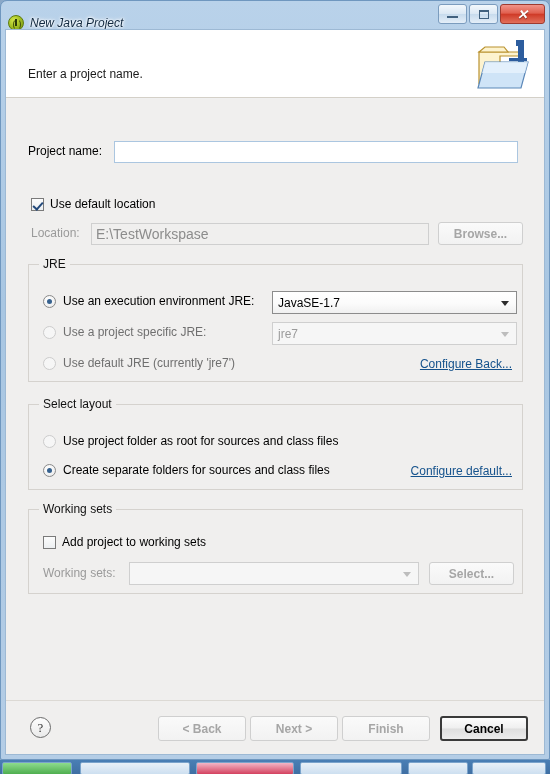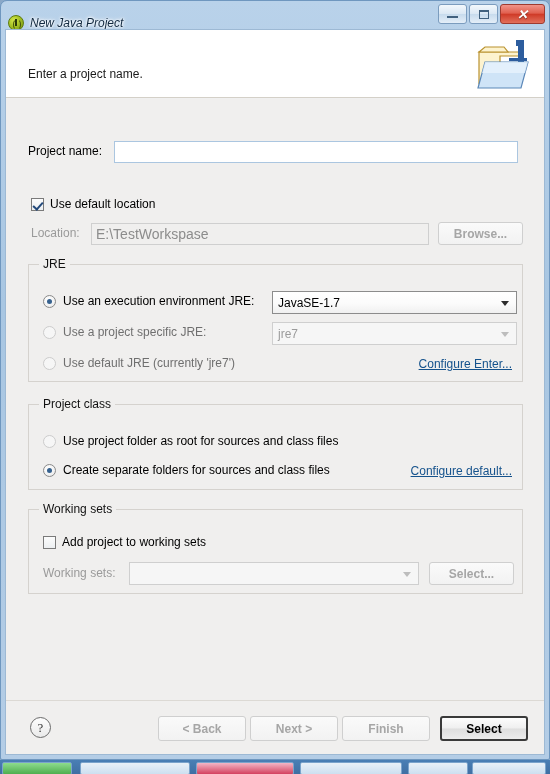--- a/index.html
+++ b/index.html
@@ -374,25 +374,25 @@
         </div>
         <div class="combo disabled" style="position:absolute; left:243px; top:57px; width:245px;">
           <span>jre7</span>
           <span class="arrow"></span>
         </div>
 
         <div class="row" style="left:14px; top:91px;">
           <div class="rb disabled"></div>
           <div class="lbl" style="margin-left:7px; color:#6f6f6f;">Use default JRE (currently 'jre7')</div>
         </div>
-        <div class="link" style="position:absolute; right:10px; top:92px;">Configure Enter...</div>
+        <div class="link" style="position:absolute; right:10px; top:92px;">Configure Back...</div>
       </div>
 
       <div class="group" style="left:22px; top:305px; width:495px; height:86px;">
-        <div class="gtitle">Project class</div>
+        <div class="gtitle">Select layout</div>
 
         <div class="row" style="left:14px; top:58px;">
           <div class="rb checked"></div>
           <div class="lbl" style="margin-left:7px;">Create separate folders for sources and class files</div>
         </div>
 
         <div class="row" style="left:14px; top:29px;">
           <div class="rb disabled"></div>
           <div class="lbl" style="margin-left:7px;">Use project folder as root for sources and class files</div>
         </div>
@@ -417,21 +417,21 @@
         <div class="btn disabled" style="position:absolute; left:400px; top:52px; width:85px;">Select...</div>
       </div>
 
     </div>
 
     <div class="btnbar">
       <div class="help">?</div>
       <div class="btn disabled" style="position:absolute; left:152px; top:15px; width:88px; height:25px;">&lt; Back</div>
       <div class="btn disabled" style="position:absolute; left:244px; top:15px; width:88px; height:25px;">Next &gt;</div>
       <div class="btn disabled" style="position:absolute; left:336px; top:15px; width:88px; height:25px;">Finish</div>
-      <div class="btn default" style="position:absolute; left:434px; top:15px; width:88px; height:25px;">Select</div>
+      <div class="btn default" style="position:absolute; left:434px; top:15px; width:88px; height:25px;">Cancel</div>
     </div>
 
   </div>
 </div>
 
 <div class="taskbar">
   <div class="tb-item" style="left:2px; width:70px; background:linear-gradient(to bottom,#8ddc8d,#4fae4f);"></div>
   <div class="tb-item" style="left:80px; width:110px;"></div>
   <div class="tb-item" style="left:196px; width:98px; background:linear-gradient(to bottom,#f2b6c6,#d4415f);"></div>
   <div class="tb-item" style="left:300px; width:102px;"></div>

